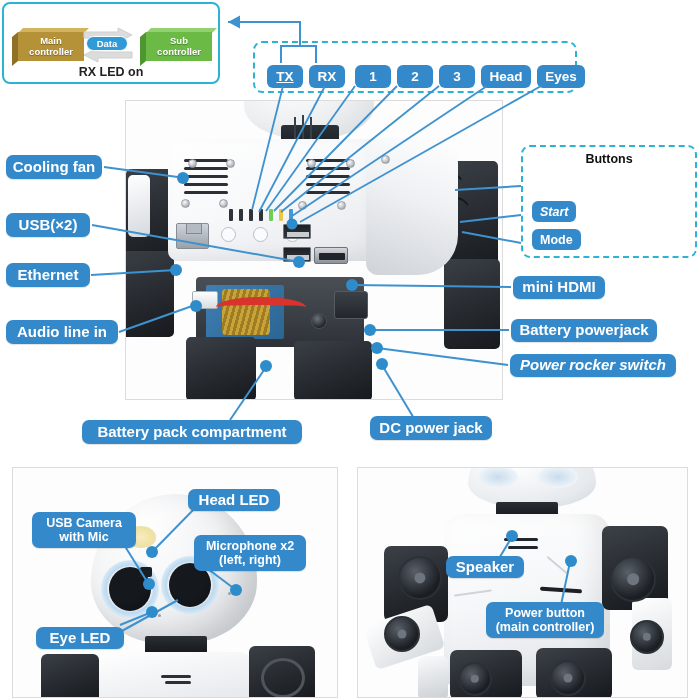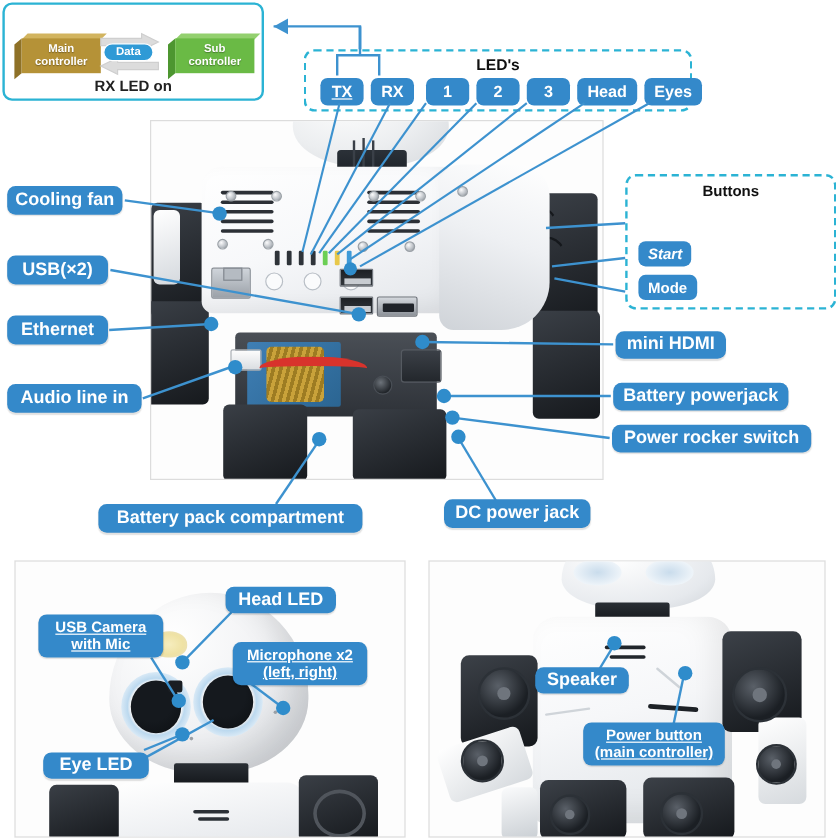--- a/index.html
+++ b/index.html
@@ -19,21 +19,21 @@
     font-weight:bold;
     border-radius:7px;
     display:flex; align-items:center; justify-content:center;
     text-align:center;
     line-height:1.12;
     padding:3px 9px;
     white-space:nowrap;
     box-shadow:0 1px 1px rgba(0,0,0,.12);
     z-index:30;
   }
-  .pill.small { font-size:12.5px;text-decoration:underline; }
+  .pill.small { font-size:12.5px; }
   .pill.mid   { font-size:15px; }
   .pill.two   { white-space:normal; }
 
   
   svg.lead { position:absolute; left:0; top:0; width:700px; height:700px;
              pointer-events:none; z-index:20; }
 
   
   #legend {
     left:2px; top:2px; width:218px; height:82px;
@@ -329,21 +329,20 @@
   <div class="box3d" id="subctrl">
     <div class="top"></div>
     <div class="side"></div>
     <div class="face">Sub<br>controller</div>
   </div>
 
   <div class="legend-cap" id="cap-rx">RX LED on</div>
 </div>
 
 <div class="abs" id="ledbox">
-  <div id="ledtitle">LED's</div>
   <div class="ledchip" style="left:12px;width:36px;text-decoration:underline;">TX</div>
   <div class="ledchip" style="left:54px;width:36px;">RX</div>
   <div class="ledchip" style="left:100px;width:36px;">1</div>
   <div class="ledchip" style="left:142px;width:36px;">2</div>
   <div class="ledchip" style="left:184px;width:36px;">3</div>
   <div class="ledchip" style="left:226px;width:50px;">Head</div>
   <div class="ledchip" style="left:282px;width:48px;">Eyes</div>
 </div>
 
 <div class="abs" id="btnbox">
@@ -470,21 +469,21 @@
   <div class="sk leg" style="left:60px;top:188px;width:30px;height:44px;"></div>
 </div>
 
 <div class="pill mid" style="left:6px;  top:155px; width:96px;  height:24px;">Cooling fan</div>
 <div class="pill mid" style="left:6px;  top:213px; width:84px;  height:24px;">USB(×2)</div>
 <div class="pill mid" style="left:6px;  top:263px; width:84px;  height:24px;">Ethernet</div>
 <div class="pill mid" style="left:6px;  top:320px; width:112px; height:24px;">Audio line in</div>
 
 <div class="pill mid" style="left:513px;top:276px; width:92px;  height:23px;">mini HDMI</div>
 <div class="pill mid" style="left:511px;top:319px; width:146px; height:23px;">Battery powerjack</div>
-<div class="pill mid" style="left:510px;top:354px; width:166px; height:23px;">Power rocker switch</div>
+<div class="pill mid" style="left:510px;top:354px; width:166px; height:23px;font-style:italic;">Power rocker switch</div>
 
 <div class="pill mid" style="left:82px; top:420px; width:220px; height:24px;">Battery pack compartment</div>
 <div class="pill mid" style="left:370px;top:416px; width:122px; height:24px;">DC power jack</div>
 
 <div class="pill mid" style="left:188px;top:489px; width:92px;  height:22px;">Head LED</div>
 <div class="pill two small" style="left:32px; top:512px; width:104px; height:36px; flex-direction:column;">
   <span>USB Camera</span>
   <span>with Mic</span>
 </div>
 <div class="pill two small" style="left:194px;top:535px; width:112px; height:36px; flex-direction:column;">

